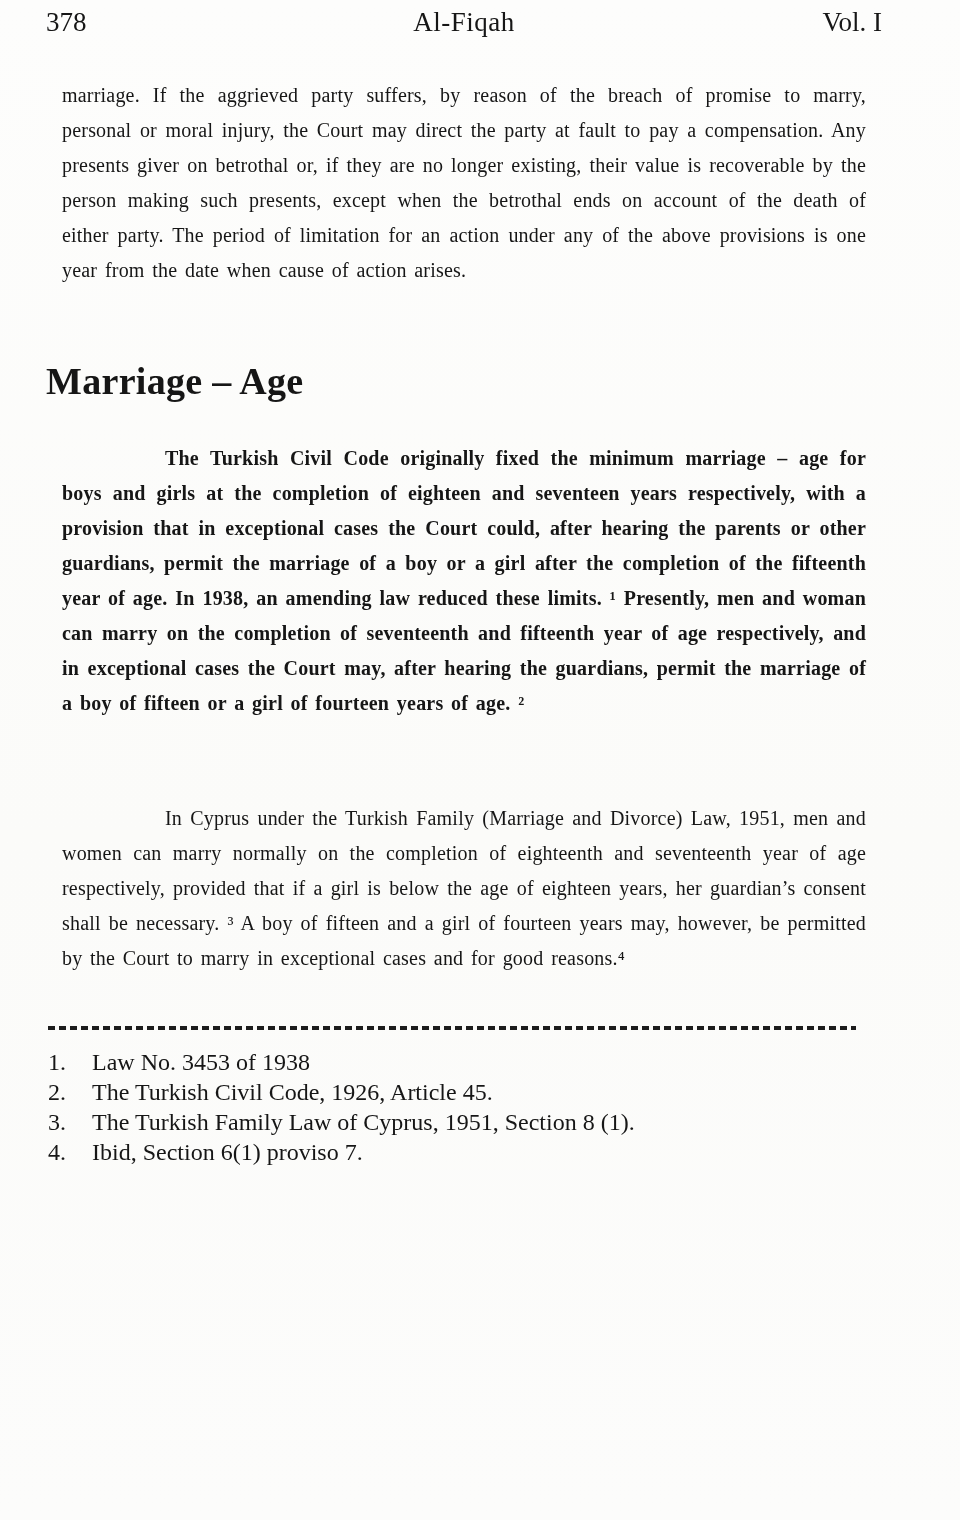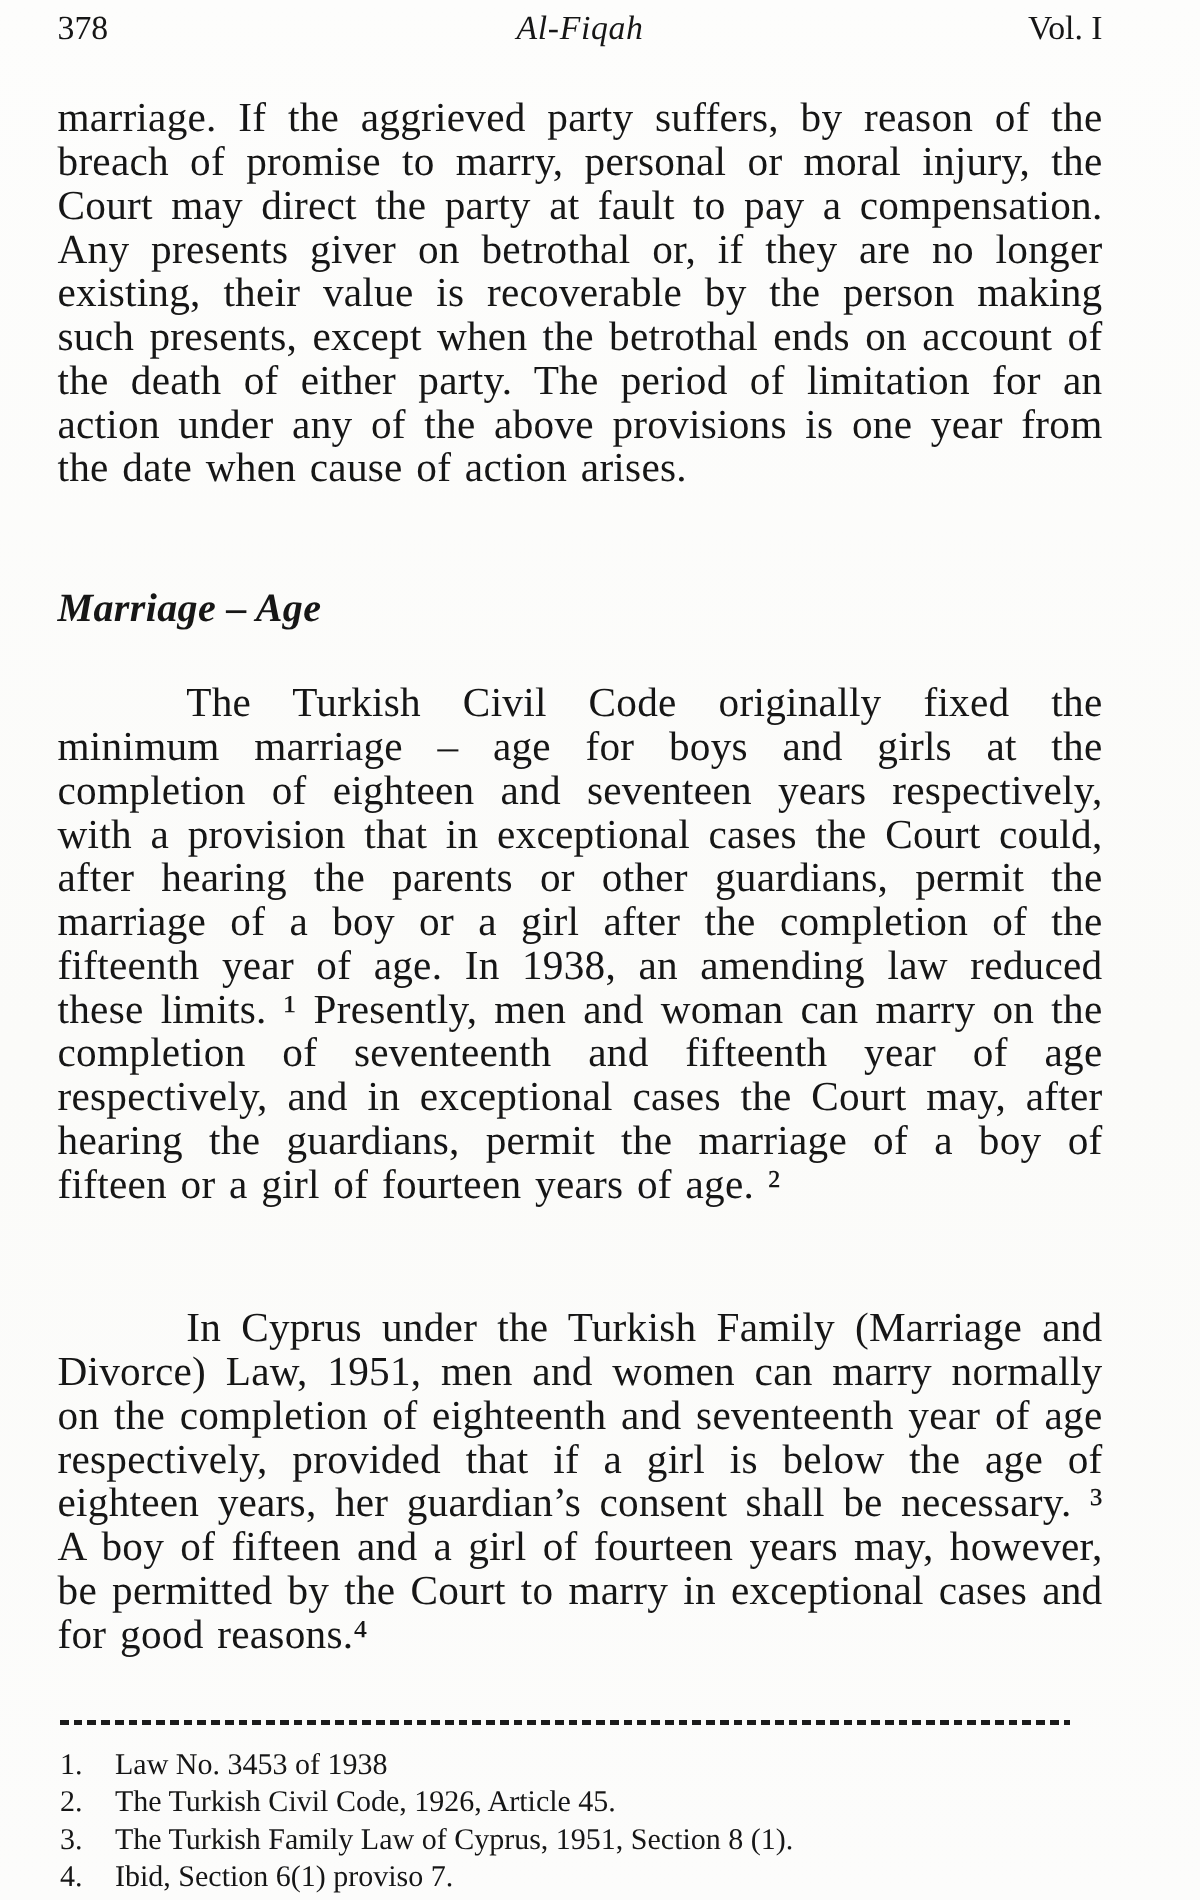--- a/index.html
+++ b/index.html
@@ -20,41 +20,40 @@
     padding: 6px 78px 0 46px;
   }
   .page-header {
     display: grid;
     grid-template-columns: 1fr auto 1fr;
     align-items: baseline;
     font-size: 27px;
     line-height: 32px;
   }
   .page-number { justify-self: start; }
-  .book-title  { justify-self: center; font-style: italic; letter-spacing: 0.5px; }
+  .book-title  { justify-self: center; letter-spacing: 0.5px; }
   .volume      { justify-self: end; }
 
   .body-para {
-    margin: 0;
-    font-size: 33px;
+    margin: 16px;
+    font-size: 20px;
     line-height: 35px;
     text-align: justify;
     letter-spacing: 0.2px;
     word-spacing: 2.5px;
   }
   .p1 { margin-top: 40px; }
   .section-heading {
     margin: 77px 0 0 0;
-    font-size: 32px;
+    font-size: 38px;
     line-height: 32px;
     font-weight: bold;
     letter-spacing: 0.3px;
-    font-style: italic;
   }
-  .p2 { margin-top: 44px; text-indent: 103px; }
+  .p2 { margin-top: 44px; text-indent: 103px; font-weight: bold; }
   .p3 { margin-top: 80px; text-indent: 103px; }
 
   .footnote-separator {
     margin-top: 50px;
     margin-left: 2px;
     width: 808px;
     height: 4px;
     background: repeating-linear-gradient(90deg, #1c1c1c 0 7px, transparent 7px 11px);
   }
   .footnotes {

